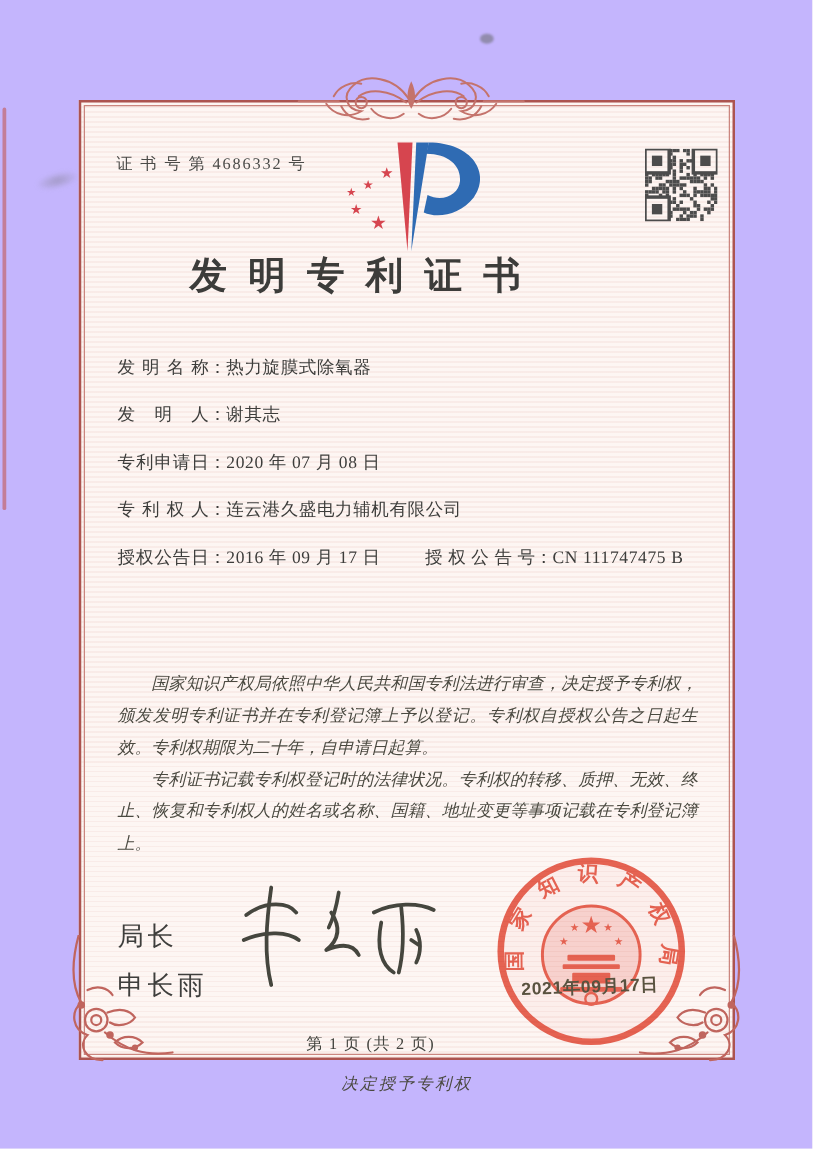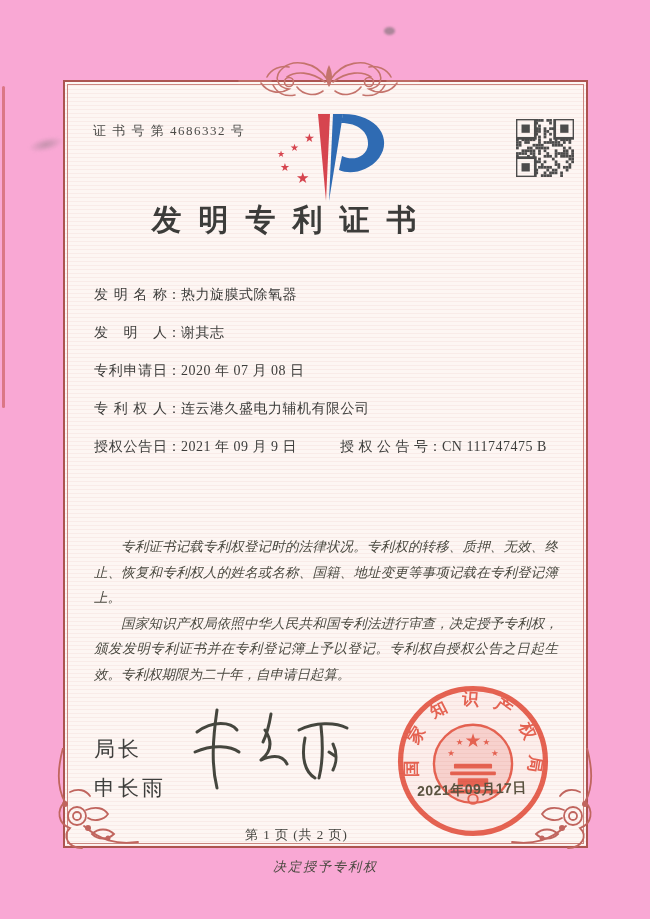--- a/index.html
+++ b/index.html
@@ -1,17 +1,17 @@
 <!DOCTYPE html>
 <html><head>
 <meta charset="utf-8">
 <style>
   html,body{margin:0;padding:0;}
   body{width:650px;height:919px;background:#fbfbf9;font-family:"Liberation Serif","DejaVu Serif",serif;}
-  .page{position:relative;width:650px;height:919px;overflow:hidden;background:#f9a8d4;}
+  .page{position:relative;width:650px;height:919px;overflow:hidden;background:#c4b5fd;}
 
   
   .edge-red{position:absolute;left:2px;top:86px;width:3px;height:322px;background:#c24f46;opacity:.55;border-radius:2px;}
   .smudge1{position:absolute;left:28px;top:138px;width:36px;height:13px;background:radial-gradient(ellipse,rgba(110,110,110,.4),rgba(110,110,110,0) 70%);filter:blur(1.5px);transform:rotate(-14deg);}
   .smudge2{position:absolute;left:384px;top:27px;width:11px;height:8px;background:rgba(95,100,95,.5);border-radius:50%;filter:blur(1px);}
   .blotch1{position:absolute;left:90px;top:180px;width:190px;height:115px;background:radial-gradient(ellipse at 42% 45%,rgba(232,118,165,.20),rgba(232,118,165,0) 68%);filter:blur(1px);}
   .blotch2{position:absolute;left:255px;top:278px;width:80px;height:26px;background:radial-gradient(ellipse,rgba(232,118,165,.16),rgba(232,118,165,0) 70%);}
   .blotch3{position:absolute;left:140px;top:255px;width:120px;height:60px;background:radial-gradient(ellipse,rgba(232,118,165,.12),rgba(232,118,165,0) 70%);}
 
   
@@ -282,28 +282,28 @@
   </svg>
 
   <div class="abs title">发明专利证书</div>
 
   <div class="abs fields">
     <div class="frow"><span class="flabel">发明名称</span><span class="fcolon">：</span><span class="fvalue">热力旋膜式除氧器</span></div>
     <div class="frow"><span class="flabel">发明人</span><span class="fcolon">：</span><span class="fvalue">谢其志</span></div>
     <div class="frow"><span class="flabel">专利申请日</span><span class="fcolon">：</span><span class="fvalue">2020 年 07 月 08 日</span></div>
     <div class="frow"><span class="flabel">专利权人</span><span class="fcolon">：</span><span class="fvalue">连云港久盛电力辅机有限公司</span></div>
     <div class="frow">
-      <span class="flabel">授权公告日</span><span class="fcolon">：</span><span class="fvalue">2021 年 09 月 9 日</span>
+      <span class="flabel">授权公告日</span><span class="fcolon">：</span><span class="fvalue">2016 年 09 月 17 日</span>
       <span class="grant2"><span class="flabel2">授权公告号</span><span class="fcolon">：</span><span class="fvalue">CN 111747475 B</span></span>
     </div>
   </div>
 
   <div class="abs body-text">
+    <p>国家知识产权局依照中华人民共和国专利法进行审查，决定授予专利权，颁发发明专利证书并在专利登记簿上予以登记。专利权自授权公告之日起生效。专利权期限为二十年，自申请日起算。</p>
     <p>专利证书记载专利权登记时的法律状况。专利权的转移、质押、无效、终止、恢复和专利权人的姓名或名称、国籍、地址变更等事项记载在专利登记簿上。</p>
-    <p>国家知识产权局依照中华人民共和国专利法进行审查，决定授予专利权，颁发发明专利证书并在专利登记簿上予以登记。专利权自授权公告之日起生效。专利权期限为二十年，自申请日起算。</p>
   </div>
 
   <div class="abs director">
     <div>局长</div>
     <div>申长雨</div>
   </div>
 
   <svg class="abs signature" viewBox="0 0 170 95">
     <g stroke="#45463e" fill="none" stroke-width="3" stroke-linecap="round" stroke-linejoin="round">
       <path d="M14 32 C30 20 48 22 54 30"></path>

